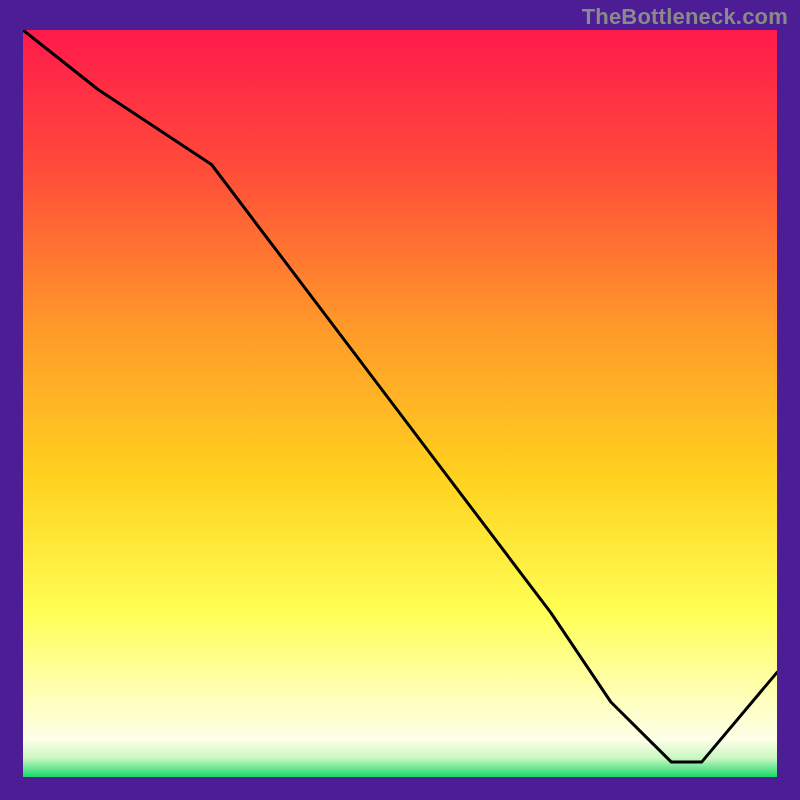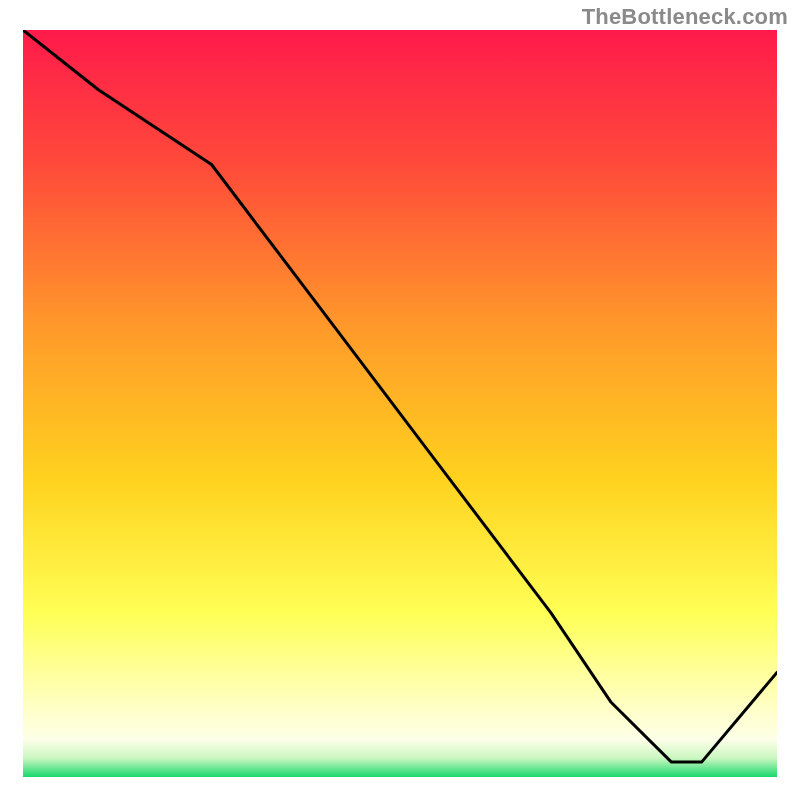--- a/index.html
+++ b/index.html
@@ -8,21 +8,21 @@
     width: 800px;
     height: 800px;
     background: #000;
     overflow: hidden;
     font-family: Arial, Helvetica, sans-serif;
   }
   .frame {
     position: relative;
     width: 800px;
     height: 800px;
-    background: #ffffff;
+    background: #4c1d95;
   }
   .watermark {
     position: absolute;
     top: 4px;
     right: 12px;
     color: #8a8a8a;
     font-size: 22px;
     font-weight: 600;
     letter-spacing: 0.2px;
     user-select: none;

